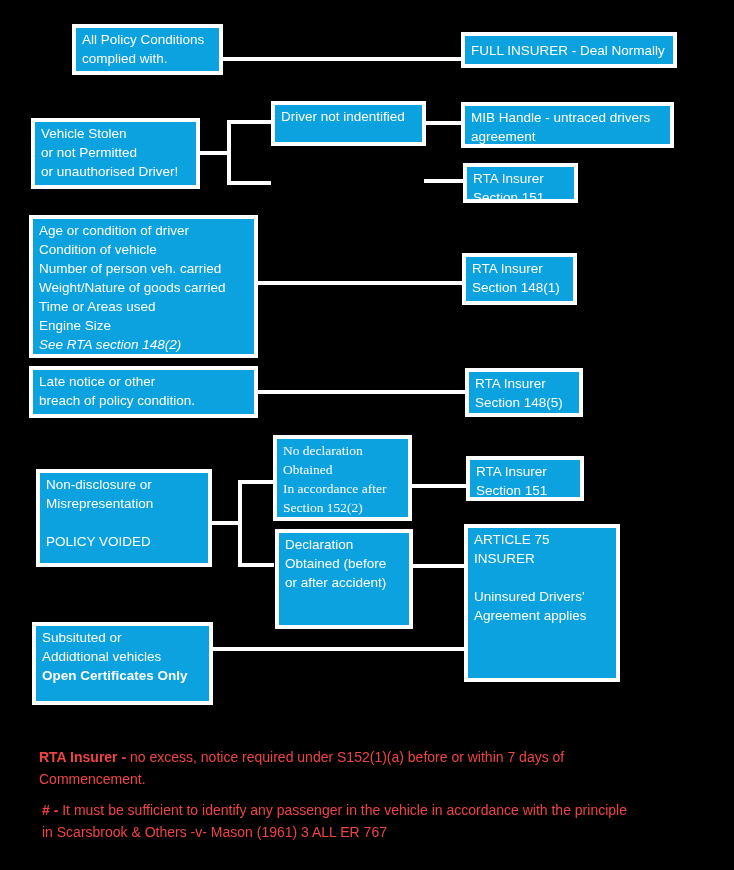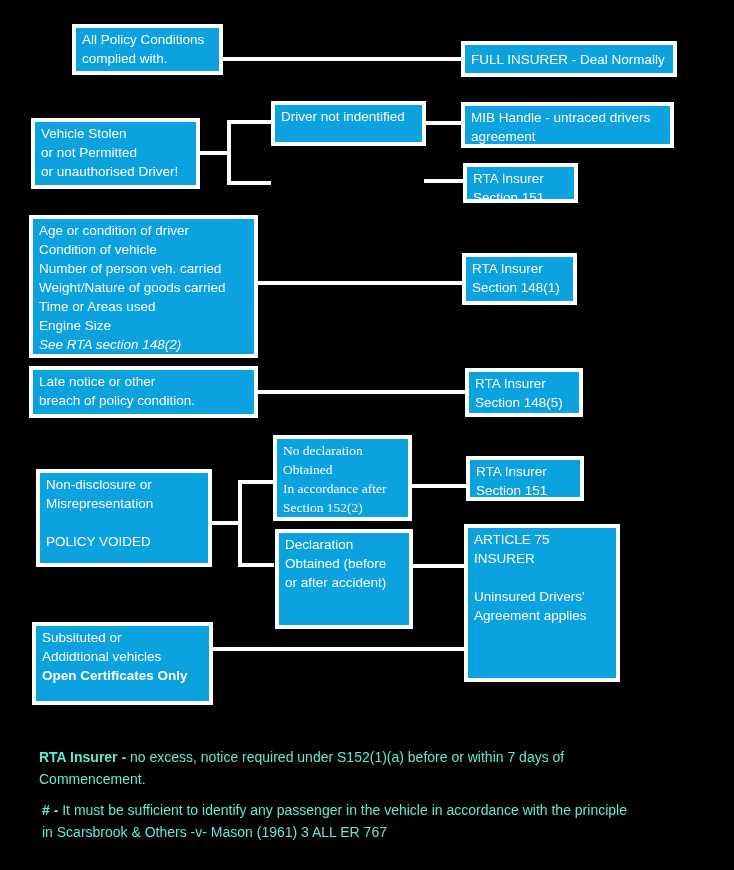--- a/index.html
+++ b/index.html
@@ -32,38 +32,38 @@
   .vcenter { display: flex; align-items: center; }
   .hline, .vline {
     position: absolute;
     background: #ffffff;
     z-index: 1;
   }
   .hline { height: 4px; }
   .vline { width: 4px; }
   .footnote {
     position: absolute;
-    color: #5eead4;
+    color: #ef4444;
     font-size: 14px;
     line-height: 22px;
     white-space: nowrap;
   }
   .footnote b { font-weight: bold; }
 </style>
 </head>
 <body>
 
 <div id="canvas">
 
   <div class="box" style="left:32px;top:24px;width:151px;height:51px;margin-left:40px;">
     <div class="line">All Policy Conditions</div>
     <div class="line">complied with.</div>
   </div>
 
-  <div class="box vcenter" style="left:461px;top:41px;width:216px;height:36px;">
+  <div class="box vcenter" style="left:461px;top:32px;width:216px;height:36px;">
     <div class="line">FULL INSURER - Deal Normally</div>
   </div>
 
   <div class="box" style="left:31px;top:118px;width:169px;height:71px;">
     <div class="line">Vehicle Stolen</div>
     <div class="line">or not Permitted</div>
     <div class="line">or unauthorised Driver!</div>
   </div>
 
   <div class="box" style="left:271px;top:101px;width:155px;height:45px;">

